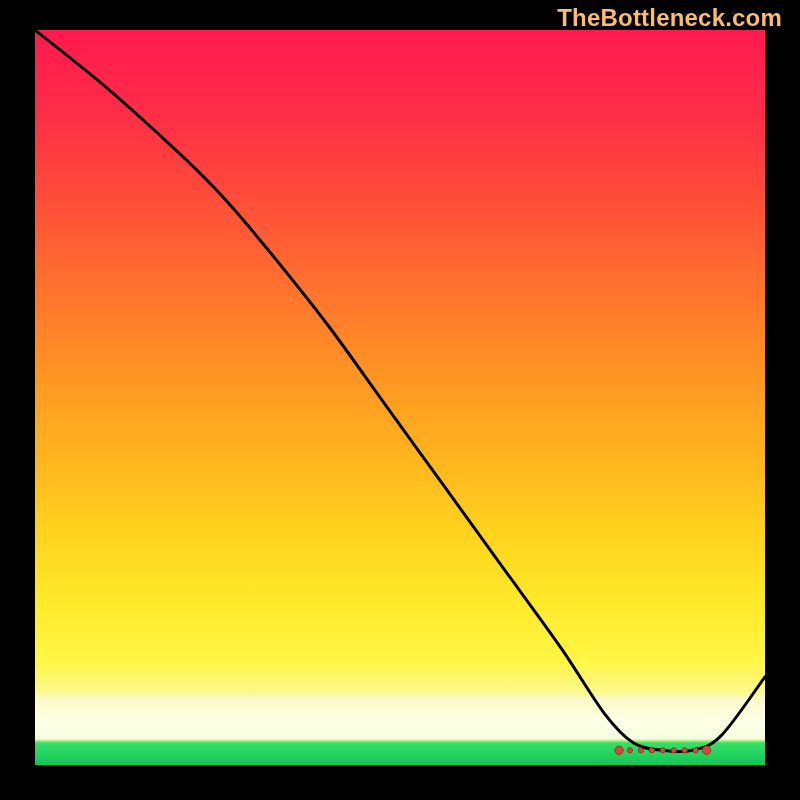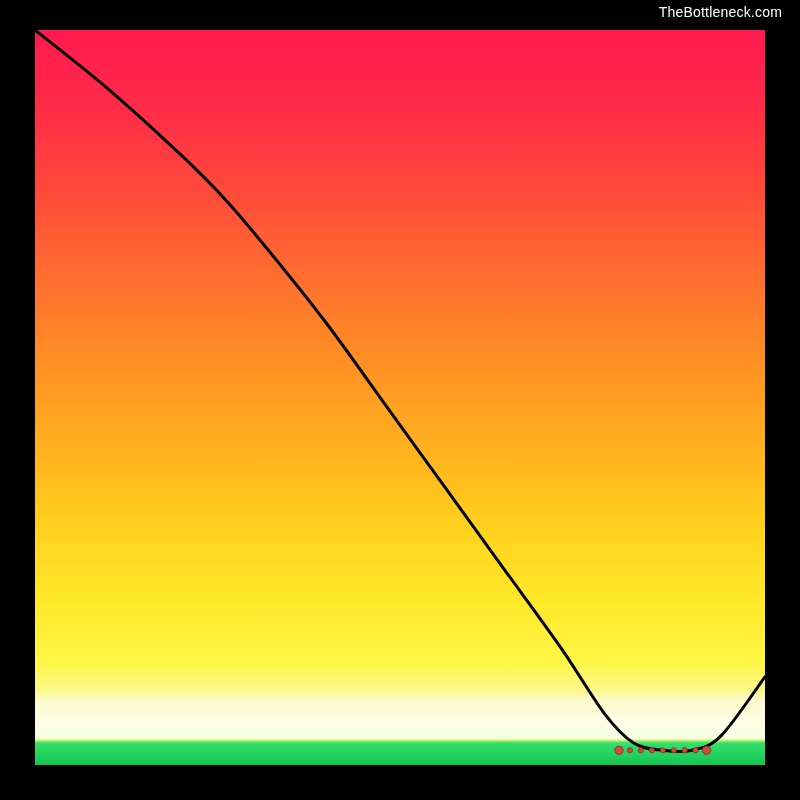--- a/index.html
+++ b/index.html
@@ -14,23 +14,23 @@
   .frame {
     position: relative;
     width: 800px;
     height: 800px;
     background: #000;
   }
   .watermark {
     position: absolute;
     top: 4px;
     right: 18px;
-    color: #ffffff;
-    font-size: 14px;
-    font-weight: 400;
+    color: #fdba74;
+    font-size: 24px;
+    font-weight: 700;
     letter-spacing: 0.2px;
     user-select: none;
   }
   .plot-area {
     position: absolute;
     left: 35px;
     top: 30px;
     width: 730px;
     height: 735px;
   }

